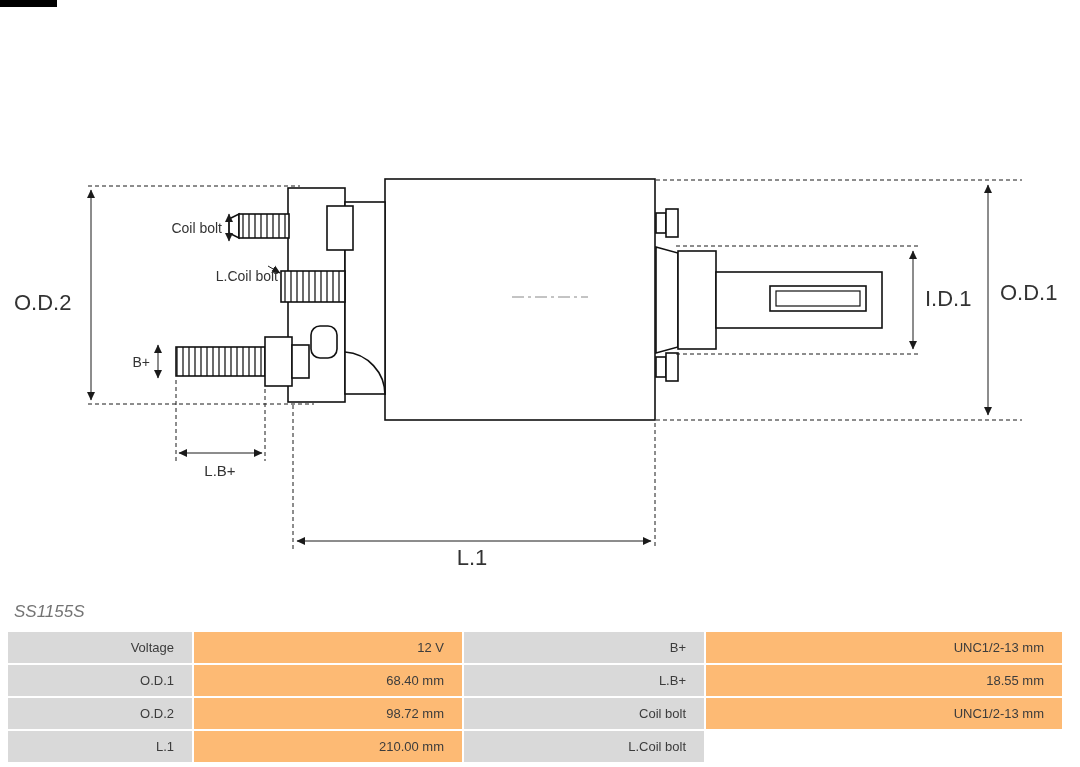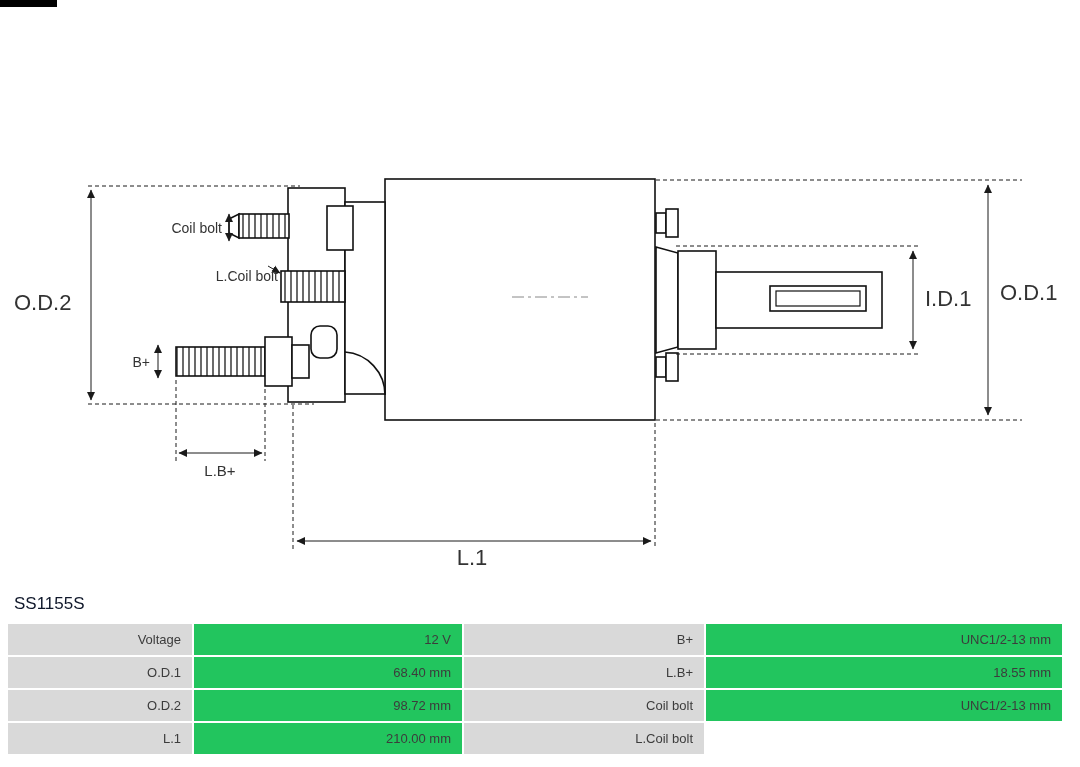--- a/index.html
+++ b/index.html
@@ -5,38 +5,38 @@
   html, body { margin:0; padding:0; }
   body {
     width:1080px; height:767px; position:relative; overflow:hidden;
     background:#ffffff;
     font-family:"Liberation Sans", sans-serif;
   }
   .logo-bar { position:absolute; top:0; left:0; width:57px; height:7px; background:#000; }
   svg.diagram { display:block; }
   svg text { font-family:"Liberation Sans", sans-serif; fill:#333333; }
   .part-number {
-    margin:6px 0 10px 14px;
-    font-size:17px; color:#0f172a; font-weight:400;
+    margin:14px 0 10px 14px;
+    font-size:17px; color:#737373; font-weight:400;font-style:italic;
   }
   .spec-table {
     margin:0 8px;
     display:grid;
     grid-template-columns:184px 268px 240px 356px;
     grid-auto-rows:31px;
     gap:2px;
     background:#ffffff;
     font-size:13px; color:#3C3C3C;
   }
   .cell {
-    line-height:31px; padding:0 11px; text-align:right;
+    line-height:31px; padding:0 18px; text-align:right;
     box-sizing:border-box; white-space:nowrap; overflow:hidden;
   }
   .cell.label { background:#D9D9D9; }
-  .cell.value { background:#22c55e;text-align:right; }
+  .cell.value { background:#fdba74;text-align:right; }
 </style>
 </head>
 <body>
 
 <div class="logo-bar"></div>
 
 <svg class="diagram" width="1080" height="588" viewBox="0 0 1080 588" xmlns="http://www.w3.org/2000/svg">
   <defs>
     <marker id="ah" markerWidth="10" markerHeight="10" refX="8" refY="4.5" orient="auto-start-reverse" markerUnits="userSpaceOnUse">
       <path d="M0,0.5 L8.5,4.5 L0,8.5 Z" fill="#1a1a1a"></path>

